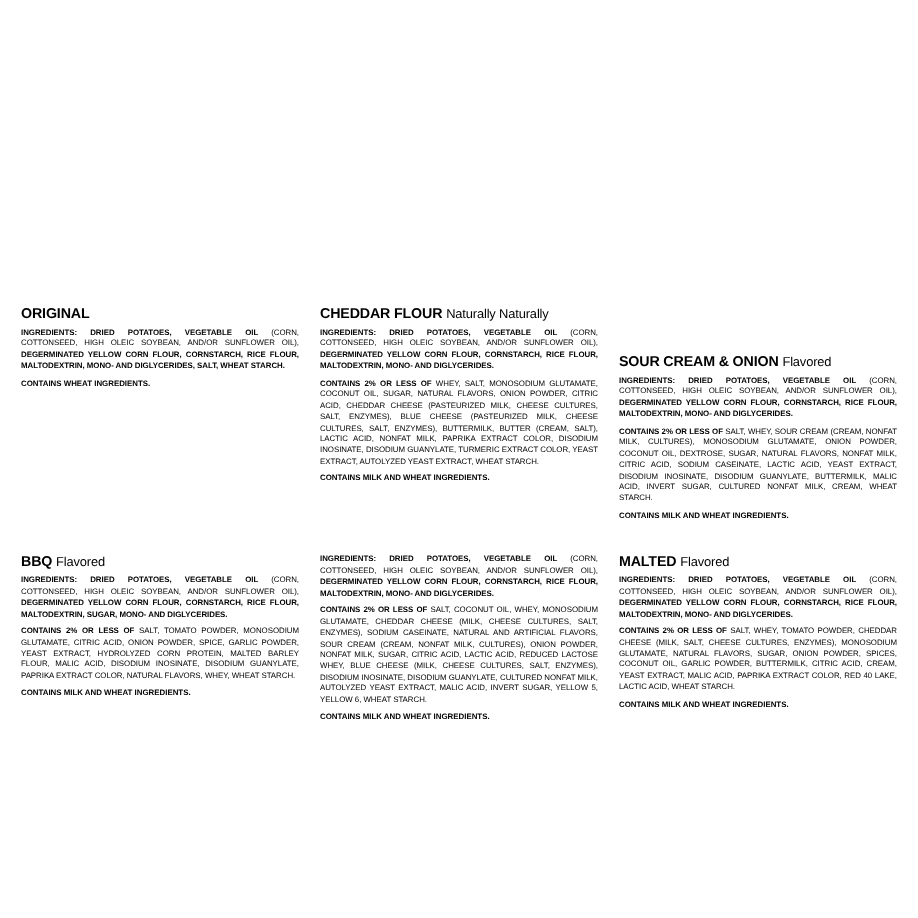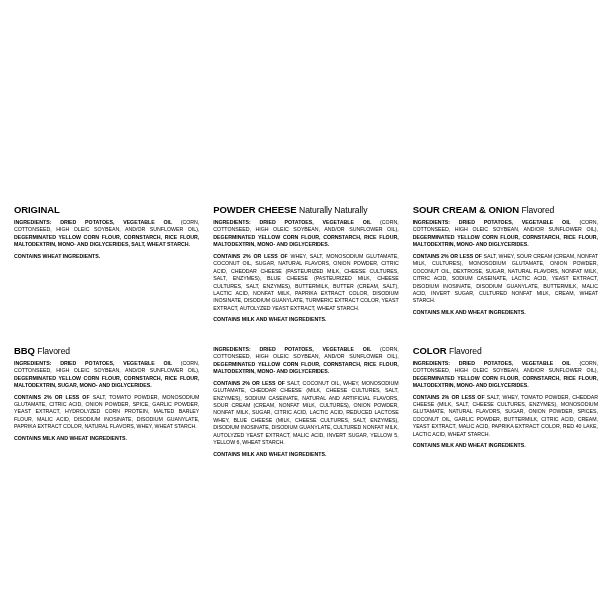--- a/index.html
+++ b/index.html
@@ -67,39 +67,39 @@
   }
   .allergen {
     font-size: 5.25px;
     font-weight: bold;
     line-height: 1.42;
     margin: 0;
   }
   
   .grid .panel:nth-child(1) { grid-column: 1; grid-row: 1; }
   .grid .panel:nth-child(2) { grid-column: 2; grid-row: 1; }
-  .grid .panel:nth-child(3) { grid-column: 3; grid-row: 1; }
+  .grid .panel:nth-child(3) { grid-column: 3; grid-row: 1; margin-top: 32px; }
   .grid .panel:nth-child(4) { grid-column: 1; grid-row: 2; }
   .grid .panel:nth-child(5) { grid-column: 2; grid-row: 2; }
   .grid .panel:nth-child(6) { grid-column: 3; grid-row: 2; }
   .grid { grid-auto-rows: min-content; }
   .grid > .panel:nth-child(n+4) { margin-top: 22px; }
 </style>
 </head>
 <body>
 
 <div class="sheet">
   <div class="grid" id="panel-grid">
       <div class="panel">
         <div class="title"><span>ORIGINAL</span></div>
         <p class="body para"><b>INGREDIENTS: DRIED POTATOES, VEGETABLE OIL </b><span>(CORN, COTTONSEED, HIGH OLEIC SOYBEAN, AND/OR SUNFLOWER OIL), </span><b>DEGERMINATED YELLOW CORN FLOUR, CORNSTARCH, RICE FLOUR, MALTODEXTRIN, MONO- AND DIGLYCERIDES, SALT, WHEAT STARCH.</b></p>
         <p class="allergen">CONTAINS WHEAT INGREDIENTS.</p>
       </div>
       <div class="panel">
-        <div class="title"><span>POWDER CHEESE</span> <span class="flavor">Naturally Naturally</span></div>
+        <div class="title"><span>CHEDDAR FLOUR</span> <span class="flavor">Naturally Naturally</span></div>
         <p class="body para"><b>INGREDIENTS: DRIED POTATOES, VEGETABLE OIL </b><span>(CORN, COTTONSEED, HIGH OLEIC SOYBEAN, AND/OR SUNFLOWER OIL), </span><b>DEGERMINATED YELLOW CORN FLOUR, CORNSTARCH, RICE FLOUR, MALTODEXTRIN, MONO- AND DIGLYCERIDES.</b></p>
         <p class="body para"><b>CONTAINS 2% OR LESS OF </b><span>WHEY, SALT, MONOSODIUM GLUTAMATE, COCONUT OIL, SUGAR, NATURAL FLAVORS, ONION POWDER, CITRIC ACID, CHEDDAR CHEESE (PASTEURIZED MILK, CHEESE CULTURES, SALT, ENZYMES), BLUE CHEESE (PASTEURIZED MILK, CHEESE CULTURES, SALT, ENZYMES), BUTTERMILK, BUTTER (CREAM, SALT), LACTIC ACID, NONFAT MILK, PAPRIKA EXTRACT COLOR, DISODIUM INOSINATE, DISODIUM GUANYLATE, TURMERIC EXTRACT COLOR, YEAST EXTRACT, AUTOLYZED YEAST EXTRACT, WHEAT STARCH.</span></p>
         <p class="allergen">CONTAINS MILK AND WHEAT INGREDIENTS.</p>
       </div>
       <div class="panel">
         <div class="title"><span>SOUR CREAM &amp; ONION</span> <span class="flavor">Flavored</span></div>
         <p class="body para"><b>INGREDIENTS: DRIED POTATOES, VEGETABLE OIL </b><span>(CORN, COTTONSEED, HIGH OLEIC SOYBEAN, AND/OR SUNFLOWER OIL), </span><b>DEGERMINATED YELLOW CORN FLOUR, CORNSTARCH, RICE FLOUR, MALTODEXTRIN, MONO- AND DIGLYCERIDES.</b></p>
         <p class="body para"><b>CONTAINS 2% OR LESS OF </b><span>SALT, WHEY, SOUR CREAM (CREAM, NONFAT MILK, CULTURES), MONOSODIUM GLUTAMATE, ONION POWDER, COCONUT OIL, DEXTROSE, SUGAR, NATURAL FLAVORS, NONFAT MILK, CITRIC ACID, SODIUM CASEINATE, LACTIC ACID, YEAST EXTRACT, DISODIUM INOSINATE, DISODIUM GUANYLATE, BUTTERMILK, MALIC ACID, INVERT SUGAR, CULTURED NONFAT MILK, CREAM, WHEAT STARCH.</span></p>
         <p class="allergen">CONTAINS MILK AND WHEAT INGREDIENTS.</p>
       </div>
@@ -108,19 +108,19 @@
         <p class="body para"><b>INGREDIENTS: DRIED POTATOES, VEGETABLE OIL </b><span>(CORN, COTTONSEED, HIGH OLEIC SOYBEAN, AND/OR SUNFLOWER OIL), </span><b>DEGERMINATED YELLOW CORN FLOUR, CORNSTARCH, RICE FLOUR, MALTODEXTRIN, SUGAR, MONO- AND DIGLYCERIDES.</b></p>
         <p class="body para"><b>CONTAINS 2% OR LESS OF </b><span>SALT, TOMATO POWDER, MONOSODIUM GLUTAMATE, CITRIC ACID, ONION POWDER, SPICE, GARLIC POWDER, YEAST EXTRACT, HYDROLYZED CORN PROTEIN, MALTED BARLEY FLOUR, MALIC ACID, DISODIUM INOSINATE, DISODIUM GUANYLATE, PAPRIKA EXTRACT COLOR, NATURAL FLAVORS, WHEY, WHEAT STARCH.</span></p>
         <p class="allergen">CONTAINS MILK AND WHEAT INGREDIENTS.</p>
       </div>
       <div class="panel row2">
         <p class="body para"><b>INGREDIENTS: DRIED POTATOES, VEGETABLE OIL </b><span>(CORN, COTTONSEED, HIGH OLEIC SOYBEAN, AND/OR SUNFLOWER OIL), </span><b>DEGERMINATED YELLOW CORN FLOUR, CORNSTARCH, RICE FLOUR, MALTODEXTRIN, MONO- AND DIGLYCERIDES.</b></p>
         <p class="body para"><b>CONTAINS 2% OR LESS OF </b><span>SALT, COCONUT OIL, WHEY, MONOSODIUM GLUTAMATE, CHEDDAR CHEESE (MILK, CHEESE CULTURES, SALT, ENZYMES), SODIUM CASEINATE, NATURAL AND ARTIFICIAL FLAVORS, SOUR CREAM (CREAM, NONFAT MILK, CULTURES), ONION POWDER, NONFAT MILK, SUGAR, CITRIC ACID, LACTIC ACID, REDUCED LACTOSE WHEY, BLUE CHEESE (MILK, CHEESE CULTURES, SALT, ENZYMES), DISODIUM INOSINATE, DISODIUM GUANYLATE, CULTURED NONFAT MILK, AUTOLYZED YEAST EXTRACT, MALIC ACID, INVERT SUGAR, YELLOW 5, YELLOW 6, WHEAT STARCH.</span></p>
         <p class="allergen">CONTAINS MILK AND WHEAT INGREDIENTS.</p>
       </div>
       <div class="panel row2">
-        <div class="title"><span>COLOR</span> <span class="flavor">Flavored</span></div>
+        <div class="title"><span>MALTED</span> <span class="flavor">Flavored</span></div>
         <p class="body para"><b>INGREDIENTS: DRIED POTATOES, VEGETABLE OIL </b><span>(CORN, COTTONSEED, HIGH OLEIC SOYBEAN, AND/OR SUNFLOWER OIL), </span><b>DEGERMINATED YELLOW CORN FLOUR, CORNSTARCH, RICE FLOUR, MALTODEXTRIN, MONO- AND DIGLYCERIDES.</b></p>
         <p class="body para"><b>CONTAINS 2% OR LESS OF </b><span>SALT, WHEY, TOMATO POWDER, CHEDDAR CHEESE (MILK, SALT, CHEESE CULTURES, ENZYMES), MONOSODIUM GLUTAMATE, NATURAL FLAVORS, SUGAR, ONION POWDER, SPICES, COCONUT OIL, GARLIC POWDER, BUTTERMILK, CITRIC ACID, CREAM, YEAST EXTRACT, MALIC ACID, PAPRIKA EXTRACT COLOR, RED 40 LAKE, LACTIC ACID, WHEAT STARCH.</span></p>
         <p class="allergen">CONTAINS MILK AND WHEAT INGREDIENTS.</p>
       </div>
     </div>
 </div>
 
 </body></html>

